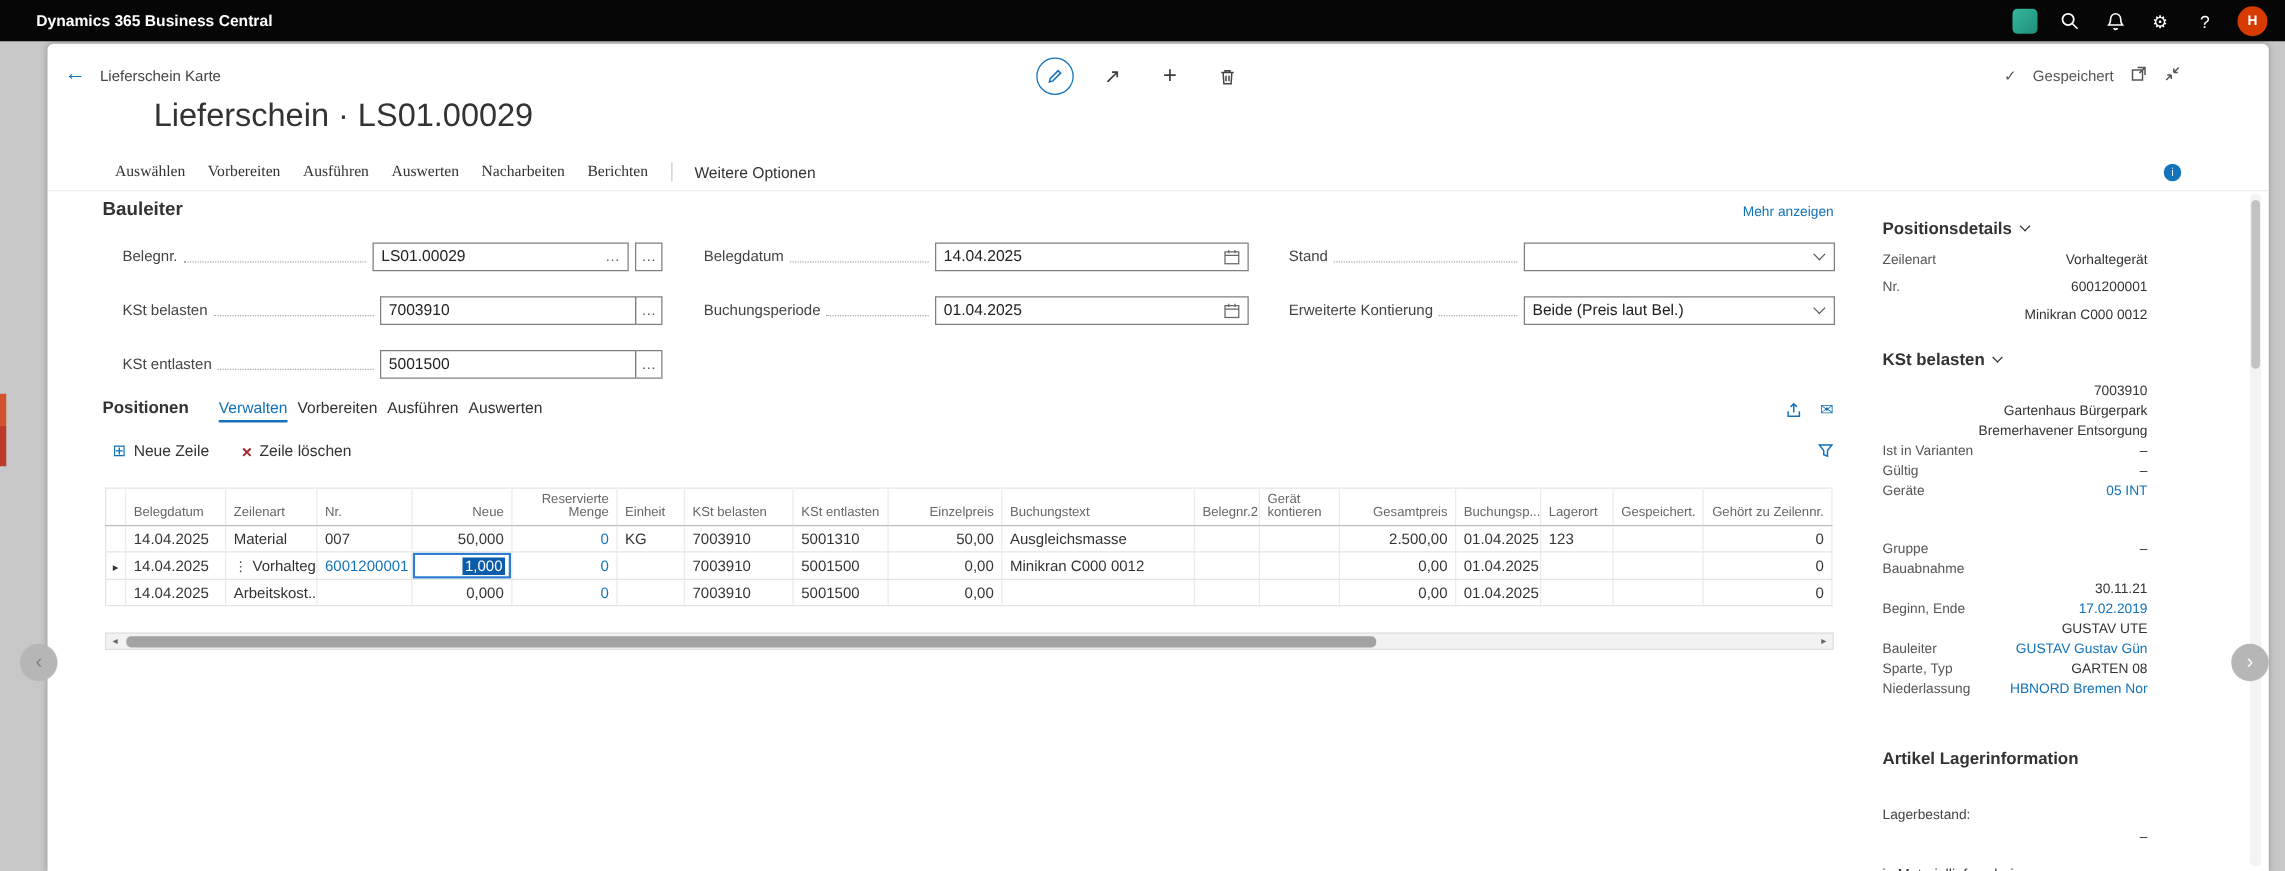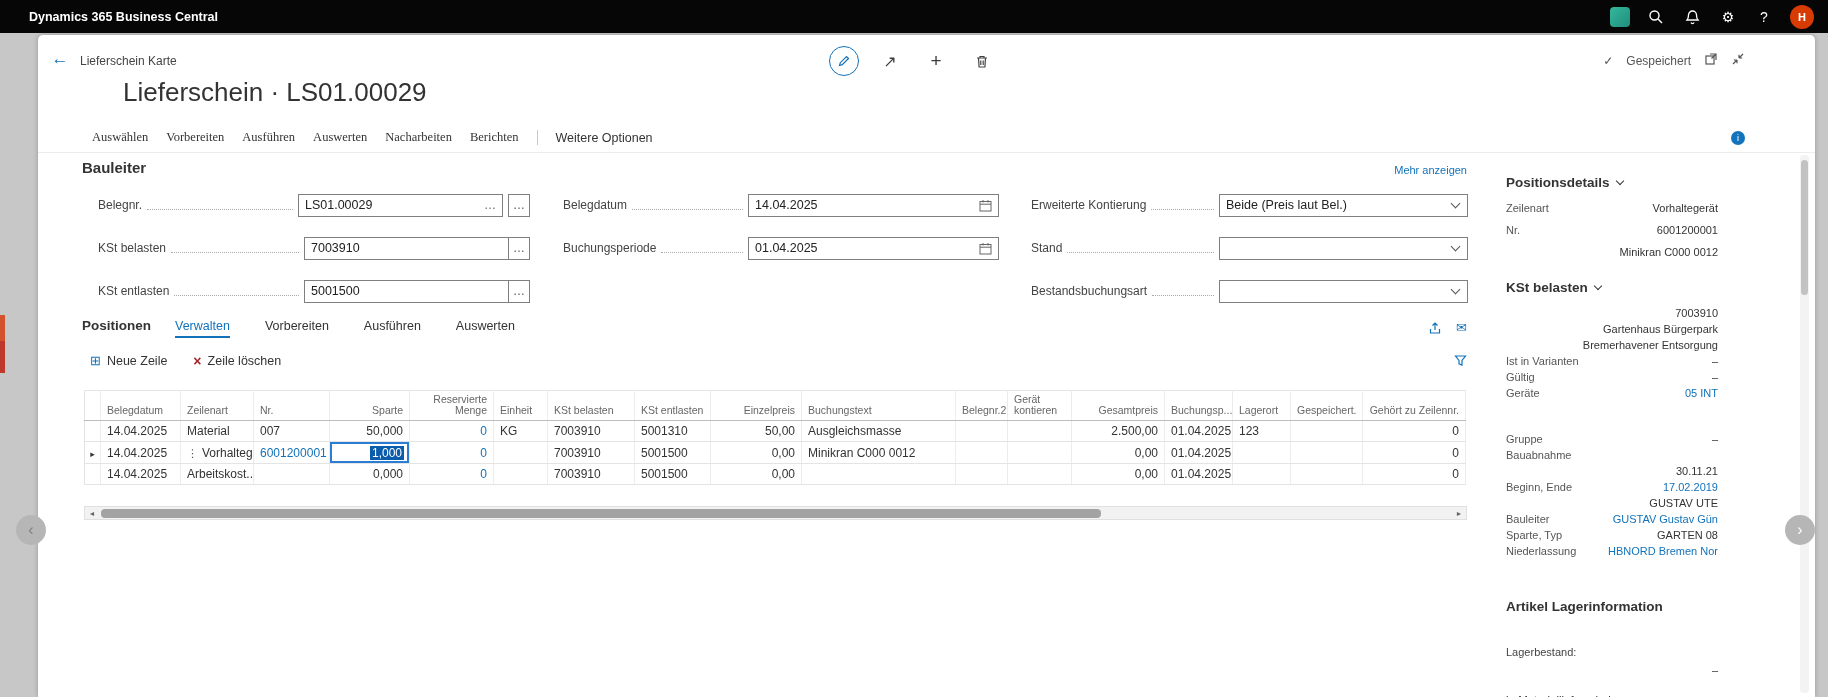--- a/index.html
+++ b/index.html
@@ -278,48 +278,40 @@
                 <line x1="1" y1="5.2" x2="12" y2="5.2"></line>
                 <line x1="4" y1="1" x2="4" y2="3.5"></line>
                 <line x1="9" y1="1" x2="9" y2="3.5"></line>
               </svg>
             </span>
           </div>
         </div>
       </div>
     <div class="gen-col" id="gen-col3">
         <div class="gen-row">
+          <span class="gen-label">Stand</span>
+          <span class="leader"></span>
+          <div class="bc-field">
+            <span class="val"></span>
+            <span class="dd-chev"></span>
+          </div>
+        </div>
+        <div class="gen-row">
           <span class="gen-label">Erweiterte Kontierung</span>
           <span class="leader"></span>
           <div class="bc-field">
             <span class="val">Beide (Preis laut Bel.)</span>
             <span class="dd-chev"></span>
           </div>
         </div>
-        <div class="gen-row">
-          <span class="gen-label">Stand</span>
-          <span class="leader"></span>
-          <div class="bc-field">
-            <span class="val"></span>
-            <span class="dd-chev"></span>
-          </div>
-        </div>
-        <div class="gen-row">
-          <span class="gen-label">Bestandsbuchungsart</span>
-          <span class="leader"></span>
-          <div class="bc-field">
-            <span class="val"></span>
-            <span class="dd-chev"></span>
-          </div>
-        </div>
       </div>
 
     <div class="pos-head">
       <span class="pos-title">Positionen</span>
-      <div id="pos-tabs" style="display:flex; gap:35px;">
+      <div id="pos-tabs" style="display:flex; gap:8px;">
           <span class="pos-tab active">Verwalten</span>
           <span class="pos-tab">Vorbereiten</span>
           <span class="pos-tab">Ausführen</span>
           <span class="pos-tab">Auswerten</span>
         </div>
       <div class="pos-head-icons">
         <span class="ic">
           <svg width="14" height="14" viewBox="0 0 14 14" fill="none" stroke="#1272ba" stroke-width="1.2">
               <path d="M7 9V2M4.5 4.5L7 2l2.5 2.5"></path>
               <path d="M2.5 8v4h9V8"></path>
@@ -366,21 +358,21 @@
             <col style="width: 58px;">
             <col style="width: 72px;">
             <col style="width: 103px;">
           </colgroup>
           <thead>
             <tr>
               <th class="sel"></th>
               <th>Belegdatum</th>
               <th>Zeilenart</th>
               <th>Nr.</th>
-              <th class="r">Sparte</th>
+              <th class="r">Neue</th>
               <th class="r">Reservierte Menge</th>
               <th>Einheit</th>
               <th>KSt belasten</th>
               <th>KSt entlasten</th>
               <th class="r">Einzelpreis</th>
               <th>Buchungstext</th>
               <th>Belegnr.2</th>
               <th>Gerät kontieren</th>
               <th class="r">Gesamtpreis</th>
               <th>Buchungsp...</th>

